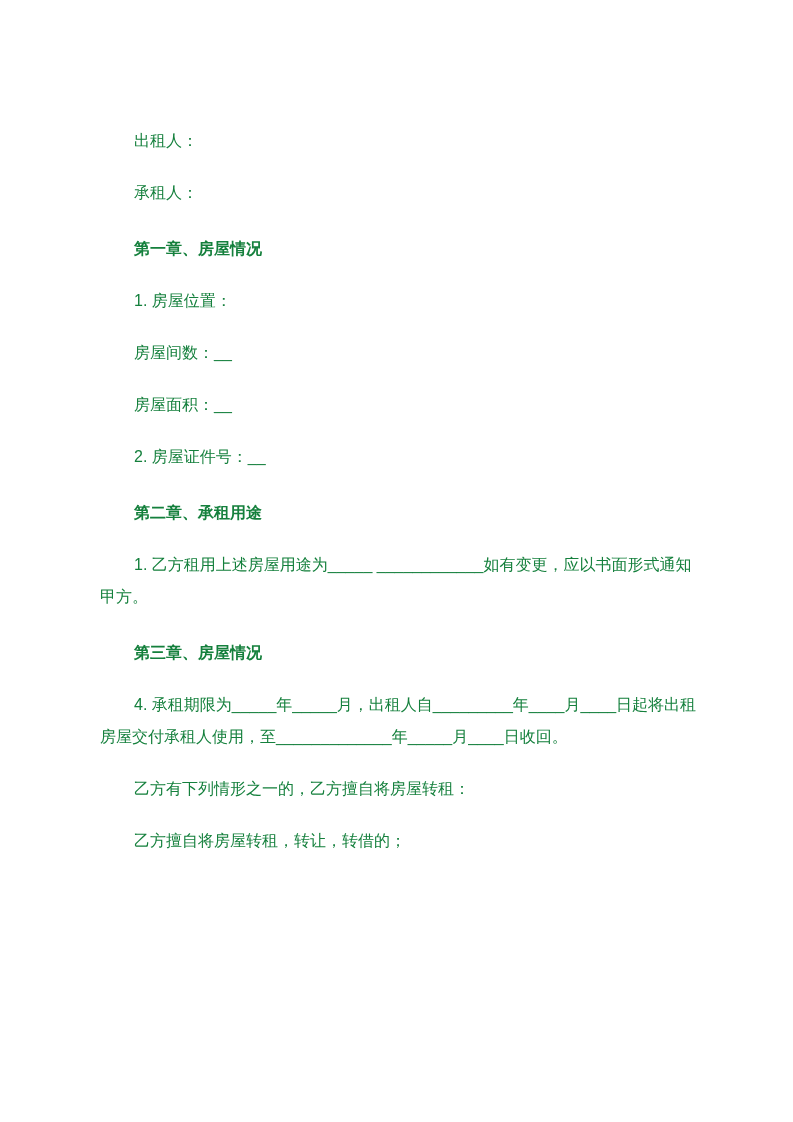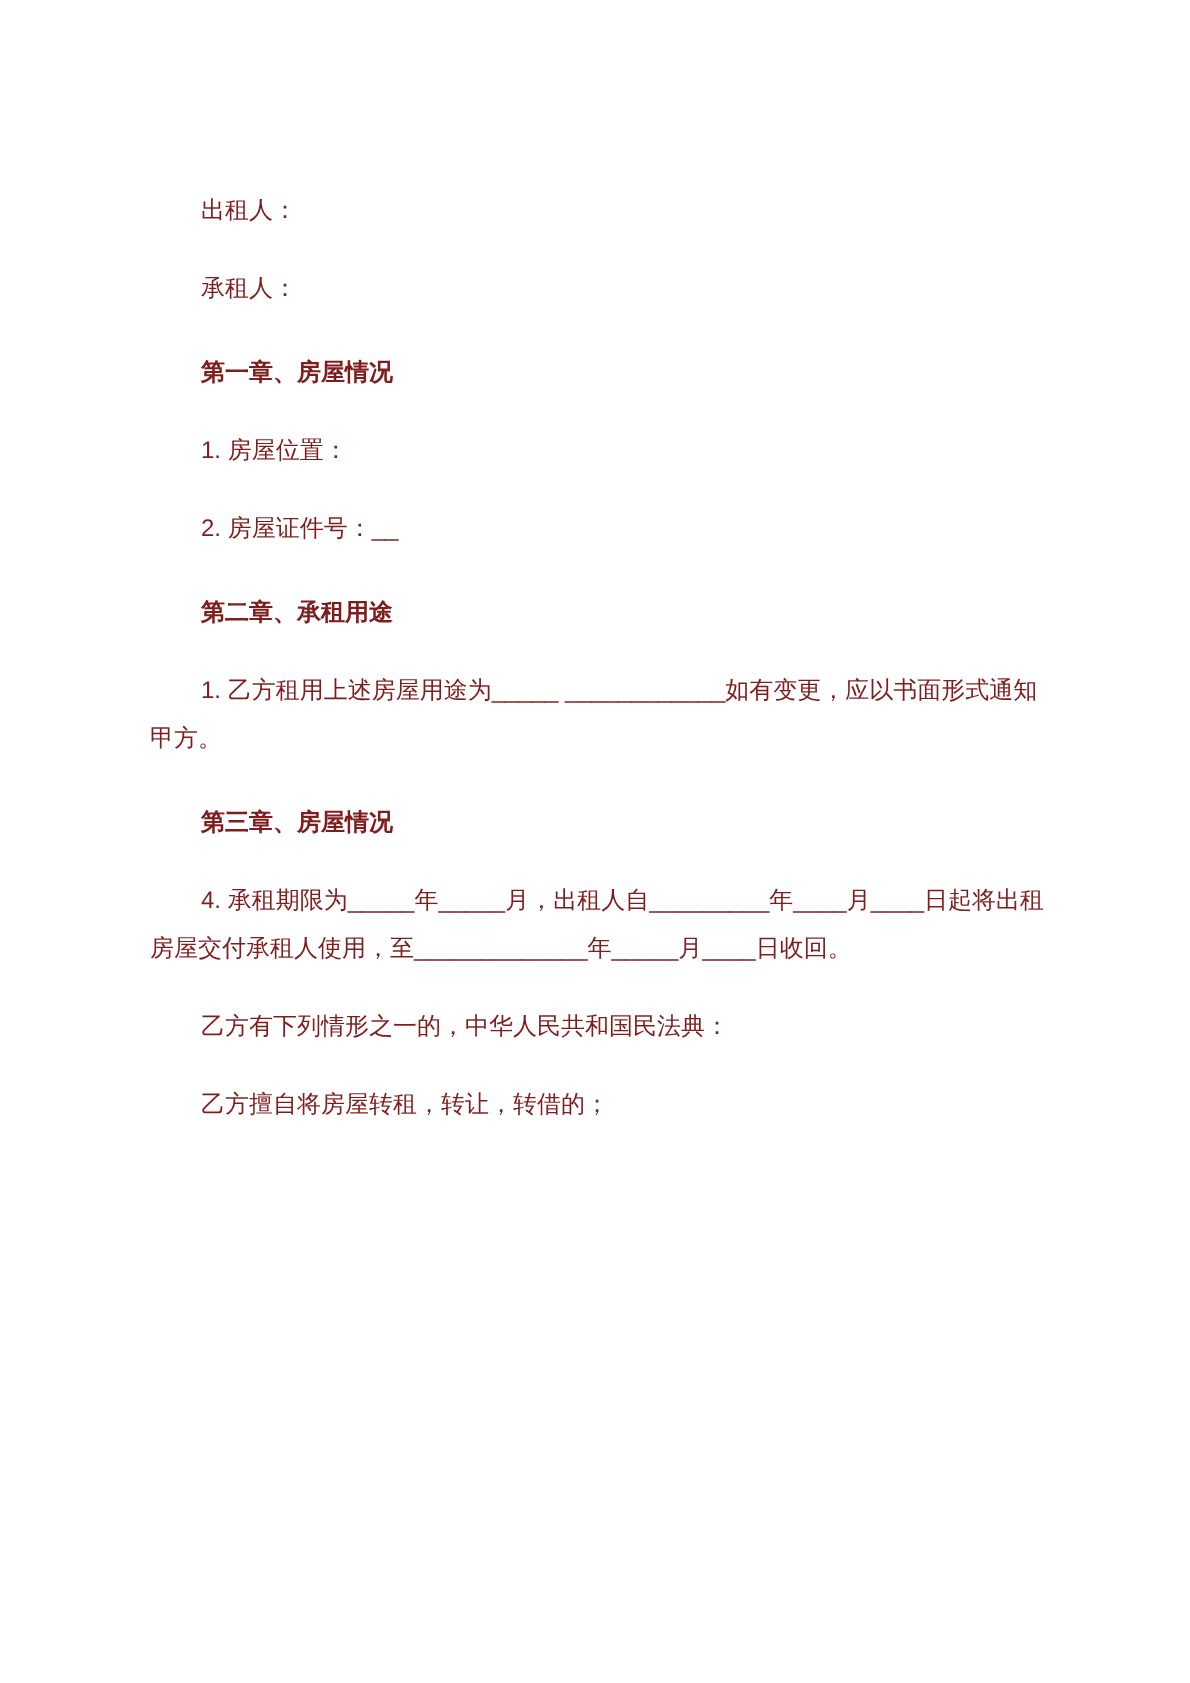--- a/index.html
+++ b/index.html
@@ -11,21 +11,21 @@
   .page {
     position: relative;
     width: 793px;
     height: 1122px;
     box-sizing: border-box;
     background: #ffffff;
     padding: 125px 73px 0 100px;
     font-family: "Liberation Sans", "DejaVu Sans", sans-serif;
     font-size: 16px;
     line-height: 32px;
-    color: #7f1d1d;
+    color: #15803d;
     overflow: hidden;
   }
   .para {
     margin: 0 0 20px 0;
   }
   .para.heading {
     font-weight: bold;
     margin-top: 24px;
   }
   .line {
@@ -53,21 +53,27 @@
   </div>
 
   <div class="para heading">
     <div class="line first">第一章、房屋情况</div>
   </div>
 
   <div class="para">
     <div class="line first">1. 房屋位置：</div>
   </div>
 
+  <div class="para">
+    <div class="line first">房屋间数：__</div>
+  </div>
 
+  <div class="para">
+    <div class="line first">房屋面积：__</div>
+  </div>
 
 
   <div class="para">
     <div class="line first">2. 房屋证件号：__</div>
   </div>
 
   <div class="para heading">
     <div class="line first">第二章、承租用途</div>
   </div>
 
@@ -79,20 +85,20 @@
   <div class="para heading">
     <div class="line first">第三章、房屋情况</div>
   </div>
 
   <div class="para">
     <div class="line first">4. 承租期限为_____年_____月，出租人自_________年____月____日起将出租</div>
     <div class="line">房屋交付承租人使用，至_____________年_____月____日收回。</div>
   </div>
 
   <div class="para">
-    <div class="line first">乙方有下列情形之一的，中华人民共和国民法典：</div>
+    <div class="line first">乙方有下列情形之一的，乙方擅自将房屋转租：</div>
   </div>
 
   <div class="para">
     <div class="line first">乙方擅自将房屋转租，转让，转借的；</div>
   </div>
 
 </div>
 
 </body></html>

